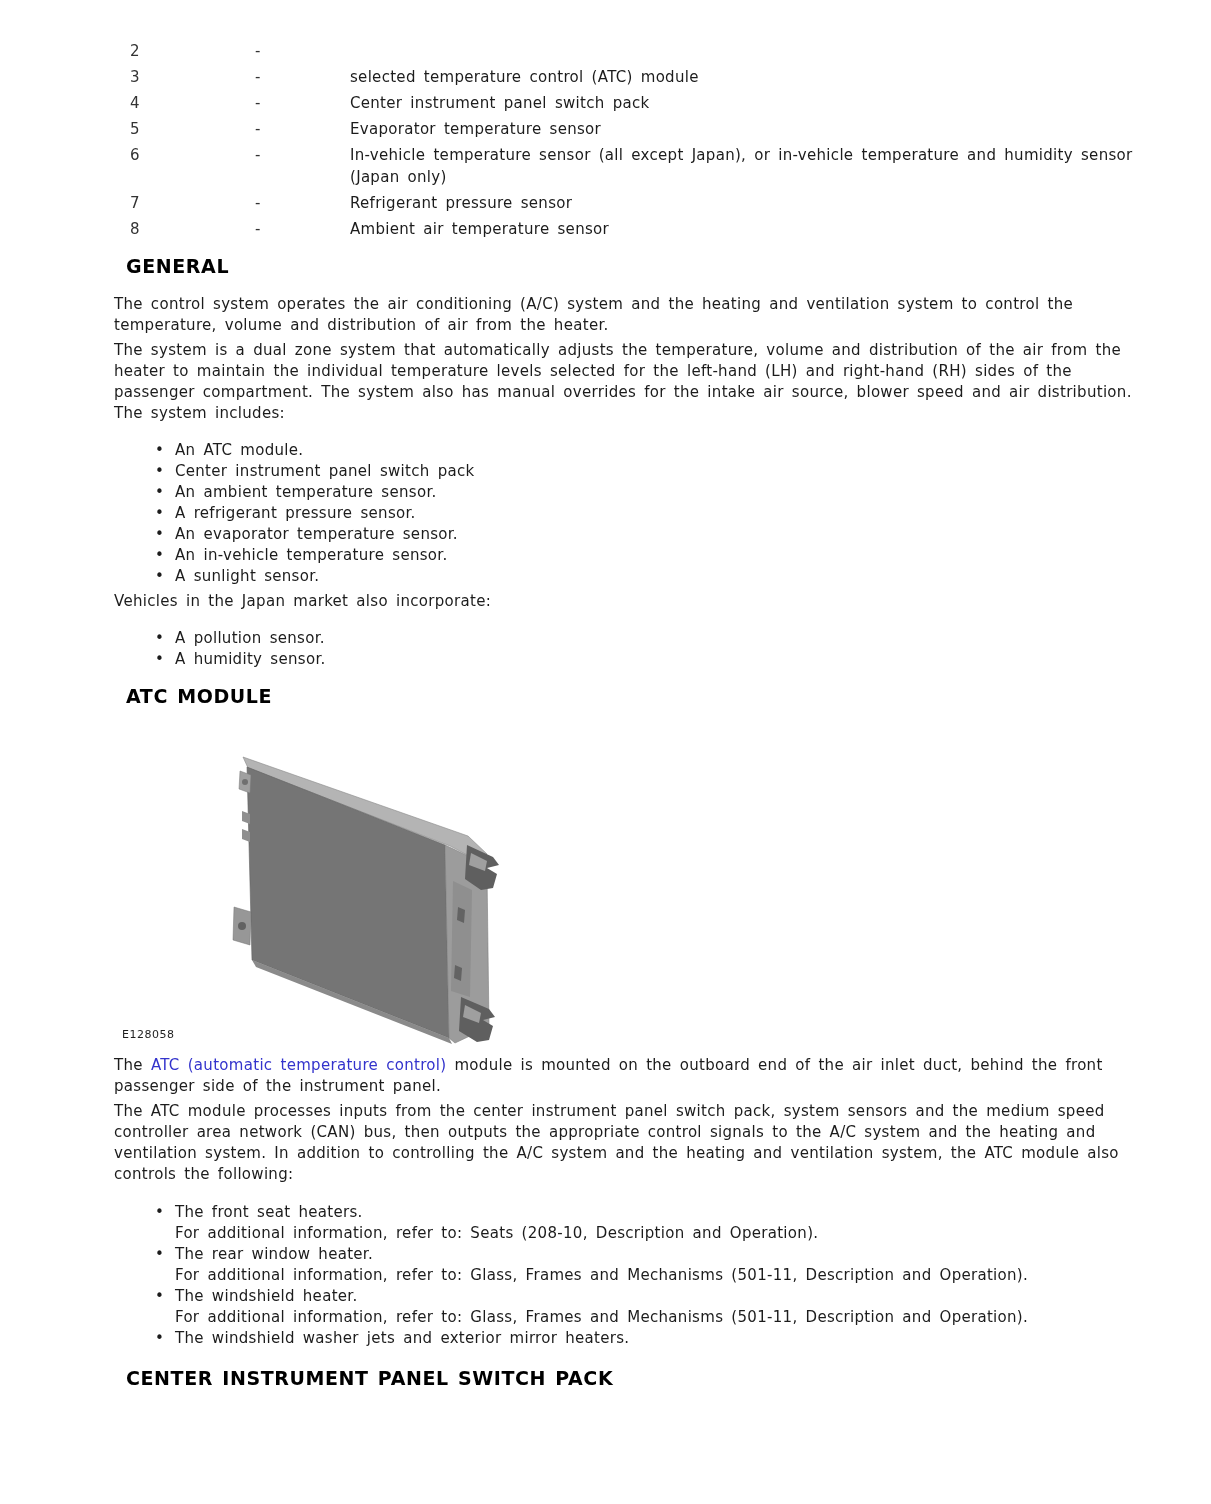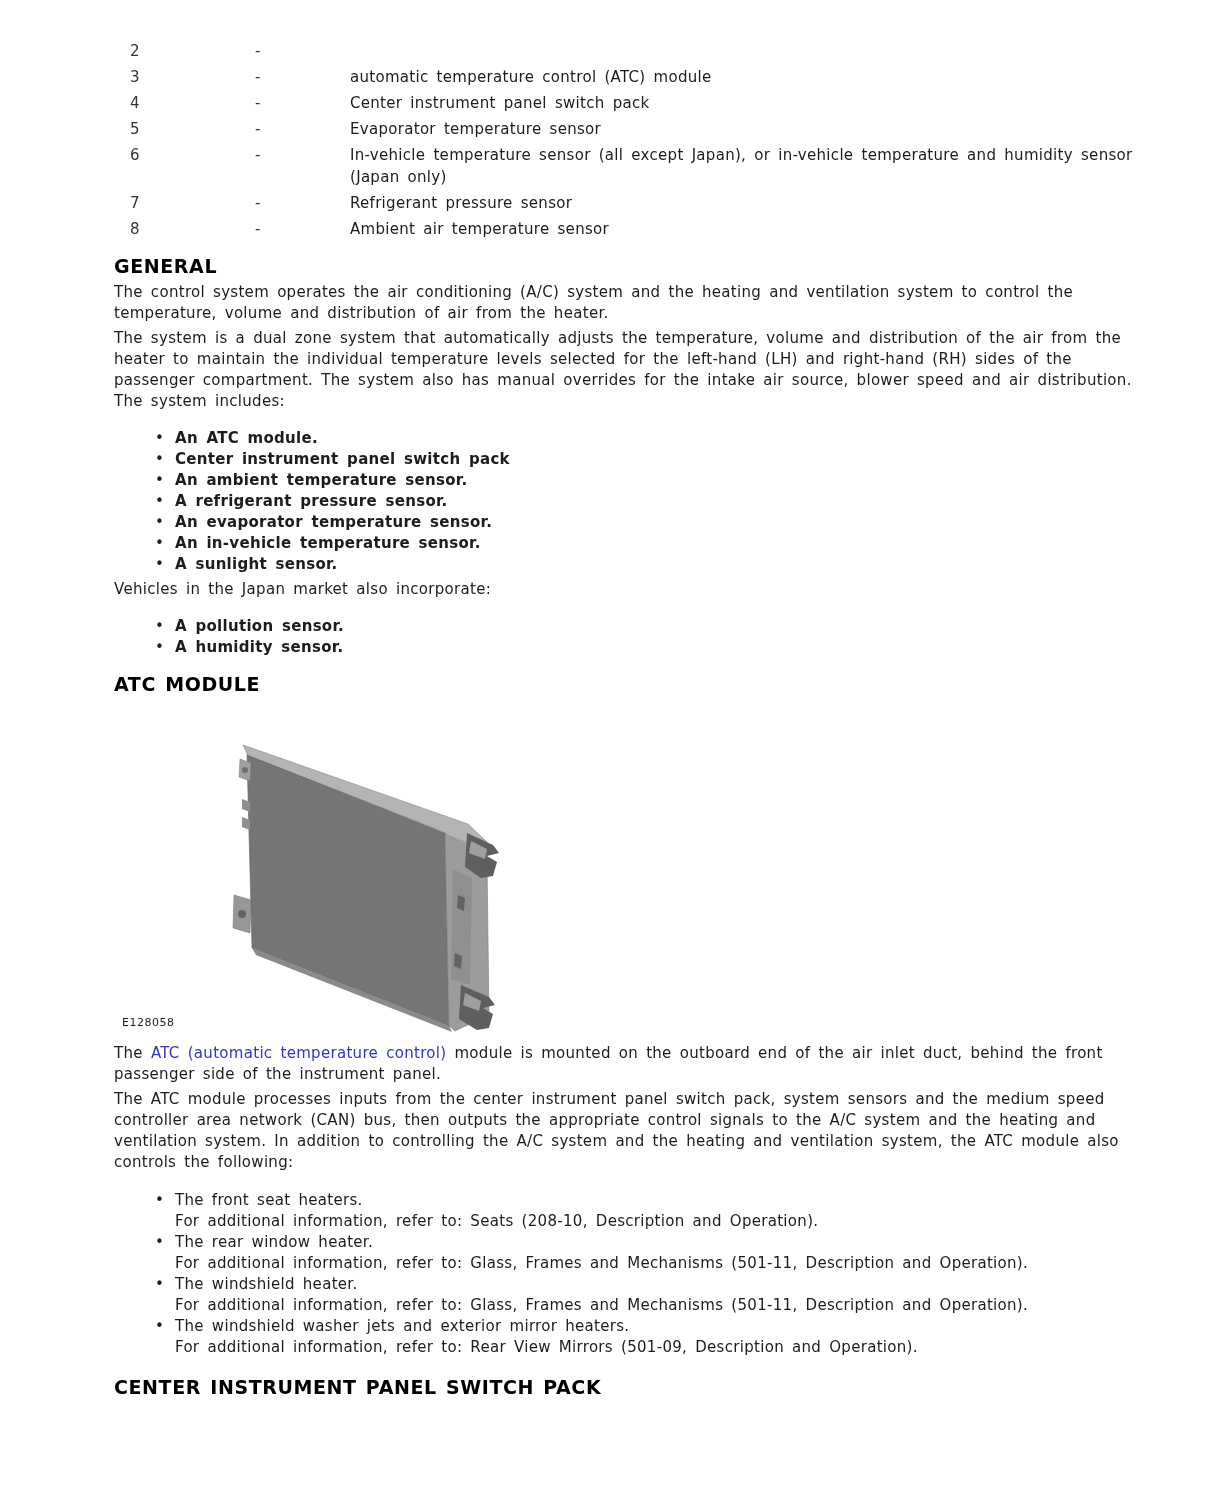--- a/index.html
+++ b/index.html
@@ -25,21 +25,21 @@
     margin-left: 20px;
     line-height: 22px;
     margin-bottom: 4px;
     color: #333333;
   }
   .legend-row .num { color: #333333; }
   .legend-row .sep { color: #333333; }
   .legend-row .desc { color: #1c1c1c; }
   
   h2 {
-    margin: 4px;
+    margin: 16px;
     font-size: 19px;
     line-height: 24px;
     font-weight: bold;
     color: #000000;
     letter-spacing: 0.6px;
     word-spacing: 2px;
   }
   .h-general { margin-top: 14px; }
   .h-atc     { margin-top: 14px; }
   .h-next    { margin-top: 17px; }
@@ -47,21 +47,21 @@
   p.body-para { margin: 4px; line-height: 21px; text-align: left; }
   .p1 { margin-top: 21px; }
   .p2 { margin-top: 13px; }
   .p3 { margin-top: 23px; }
   .p4 { margin-top: 14px; }
   .p-japan { margin-top: 13px; }
   
   .bullets { margin-top: 16px; }
   .bullet-row { display: flex; margin-left: 45px; line-height: 21px; }
   .bullet-marker { width: 20px; flex: 0 0 20px; color: #1c1c1c; }
-  .bullet-text { flex: 1 1 auto; font-weight: bold; }
+  .bullet-text { flex: 1 1 auto; }
   
   .features { margin-top: 17px; }
   .feature { display: flex; margin-left: 45px; line-height: 21px; }
   .feature-body { flex: 1 1 auto; }
   
   .figure {
     position: relative;
     margin-top: 33px;
     height: 310px;
   }
@@ -83,21 +83,21 @@
 <div class="page">
 
   <div class="legend">
     <div class="legend-row">
       <span class="num">2</span>
       <span class="sep">-</span>
     </div>
     <div class="legend-row">
       <span class="num">3</span>
       <span class="sep">-</span>
-      <span class="desc">automatic temperature control (ATC) module</span>
+      <span class="desc">selected temperature control (ATC) module</span>
     </div>
     <div class="legend-row">
       <span class="num">4</span>
       <span class="sep">-</span>
       <span class="desc">Center instrument panel switch pack</span>
     </div>
     <div class="legend-row">
       <span class="num">5</span>
       <span class="sep">-</span>
       <span class="desc">Evaporator temperature sensor</span>
@@ -227,20 +227,19 @@
       <span class="bullet-marker">•</span>
       <div class="feature-body">
         <div>The windshield heater.</div>
         <div>For additional information, refer to: Glass, Frames and Mechanisms (501-11, Description and Operation).</div>
       </div>
     </div>
     <div class="feature">
       <span class="bullet-marker">•</span>
       <div class="feature-body">
         <div>The windshield washer jets and exterior mirror heaters.</div>
-        <div>For additional information, refer to: Rear View Mirrors (501-09, Description and Operation).</div>
       </div>
     </div>
   </div>
 
   <h2 class="h-next">CENTER INSTRUMENT PANEL SWITCH PACK</h2>
 
 </div>
 
 </body></html>

